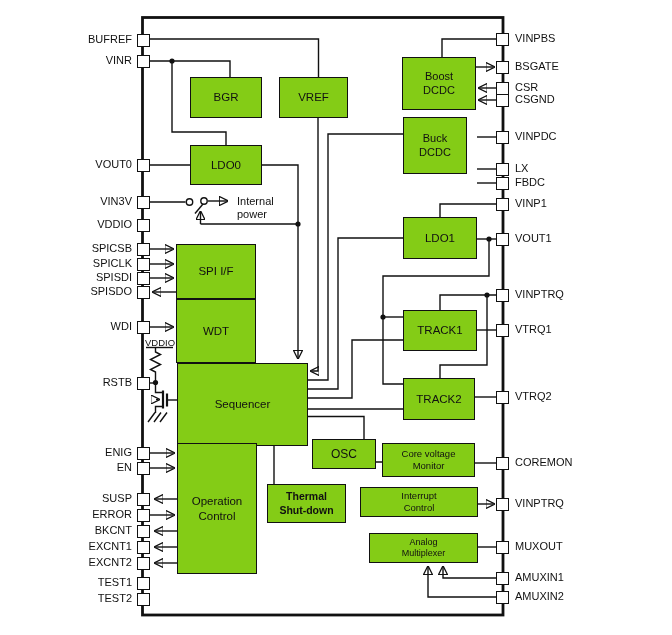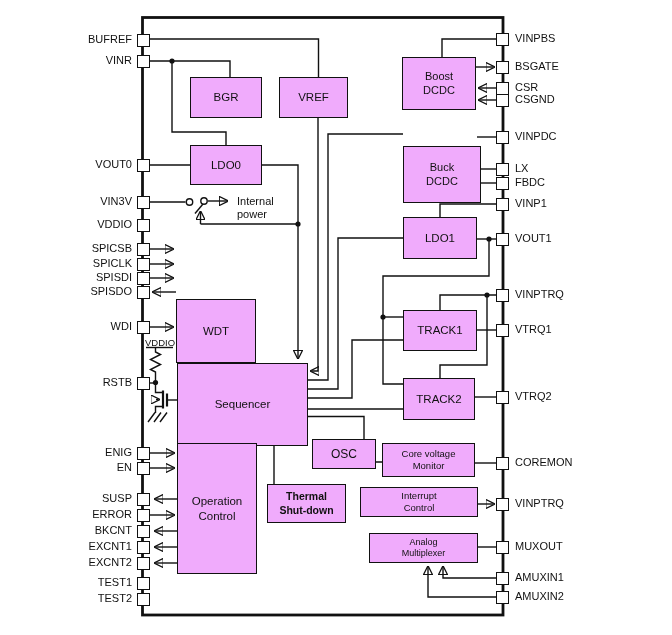--- a/index.html
+++ b/index.html
@@ -5,21 +5,21 @@
   html,body{margin:0;padding:0;background:#fff;}
   *{box-sizing:border-box;}
   .stage{position:relative;width:672px;height:635px;background:#ffffff;overflow:hidden;
          font-family:"Liberation Sans","DejaVu Sans",sans-serif;color:#111;}
   svg.wires{position:absolute;left:0;top:0;z-index:1;}
   svg.wires path,svg.wires rect,svg.wires line{stroke:#111;fill:none;stroke-width:1.4;}
   svg.wires rect.chip{stroke-width:2.8;}
   svg.wires path.bar{stroke-width:2.2;}
   svg.wires circle.dot{fill:#111;stroke:none;}
   svg.wires circle.sw{fill:#fff;stroke:#111;stroke-width:1.4;}
-  .block{position:absolute;z-index:2;border:1.4px solid #111;background:#f0abfc;
+  .block{position:absolute;z-index:2;border:1.4px solid #111;background:#84cc16;
          display:flex;align-items:center;justify-content:center;text-align:center;
          white-space:pre-line;font-size:11.5px;line-height:1.25;}
   .f11{font-size:11px;} .f105{font-size:10.5px;font-weight:bold;} .f95{font-size:9.5px;} .f9{font-size:9px;} .f12{font-size:12px;margin-left:28px;}
   .pin{position:absolute;z-index:3;width:13px;height:13px;border:1.6px solid #111;background:#fff;}
   .pin-l{left:137px;} .pin-r{left:496px;}
   .plabel{position:absolute;z-index:4;font-size:11px;line-height:13px;white-space:nowrap;}
   .plabel-l{left:30px;width:102px;text-align:right;}
   .plabel-r{left:515px;width:95px;text-align:left;}
   .note{position:absolute;z-index:4;font-size:11px;line-height:13px;white-space:pre-line;}
 </style>
@@ -108,23 +108,24 @@
     <circle class="dot" cx="487" cy="295" r="2.6"></circle>
     <circle class="dot" cx="383" cy="317" r="2.6"></circle>
     <circle class="dot" cx="155.5" cy="382.5" r="2.6"></circle>
   </svg>
 
   <div class="block" style="left:190px;top:77px;width:72px;height:41px">BGR</div>
   <div class="block" style="left:279px;top:77px;width:69px;height:41px">VREF</div>
   <div class="block" style="left:190px;top:145px;width:72px;height:40px">LDO0</div>
   <div class="block f11" style="left:402px;top:57px;width:74px;height:53px">Boost
 DCDC</div>
-  <div class="block f11" style="left:403px;top:146px;width:78px;height:57px">Buck
+  <div class="block f11" style="left:403px;top:117px;width:64px;height:57px">Buck
 DCDC</div>
   <div class="block" style="left:403px;top:217px;width:74px;height:42px">LDO1</div>
+  <div class="block" style="left:176px;top:244px;width:80px;height:55px">SPI I/F</div>
   <div class="block" style="left:176px;top:299px;width:80px;height:64px">WDT</div>
   <div class="block" style="left:177px;top:363px;width:131px;height:83px">Sequencer</div>
   <div class="block" style="left:403px;top:310px;width:74px;height:41px">TRACK1</div>
   <div class="block" style="left:403px;top:378px;width:72px;height:42px">TRACK2</div>
   <div class="block" style="left:177px;top:443px;width:80px;height:131px">Operation
 Control</div>
   <div class="block f12" style="left:284px;top:439px;width:64px;height:30px">OSC</div>
   <div class="block f105" style="left:267px;top:484px;width:79px;height:39px">Thermal
 Shut-down</div>
   <div class="block f95" style="left:382px;top:443px;width:93px;height:34px">Core voltage

